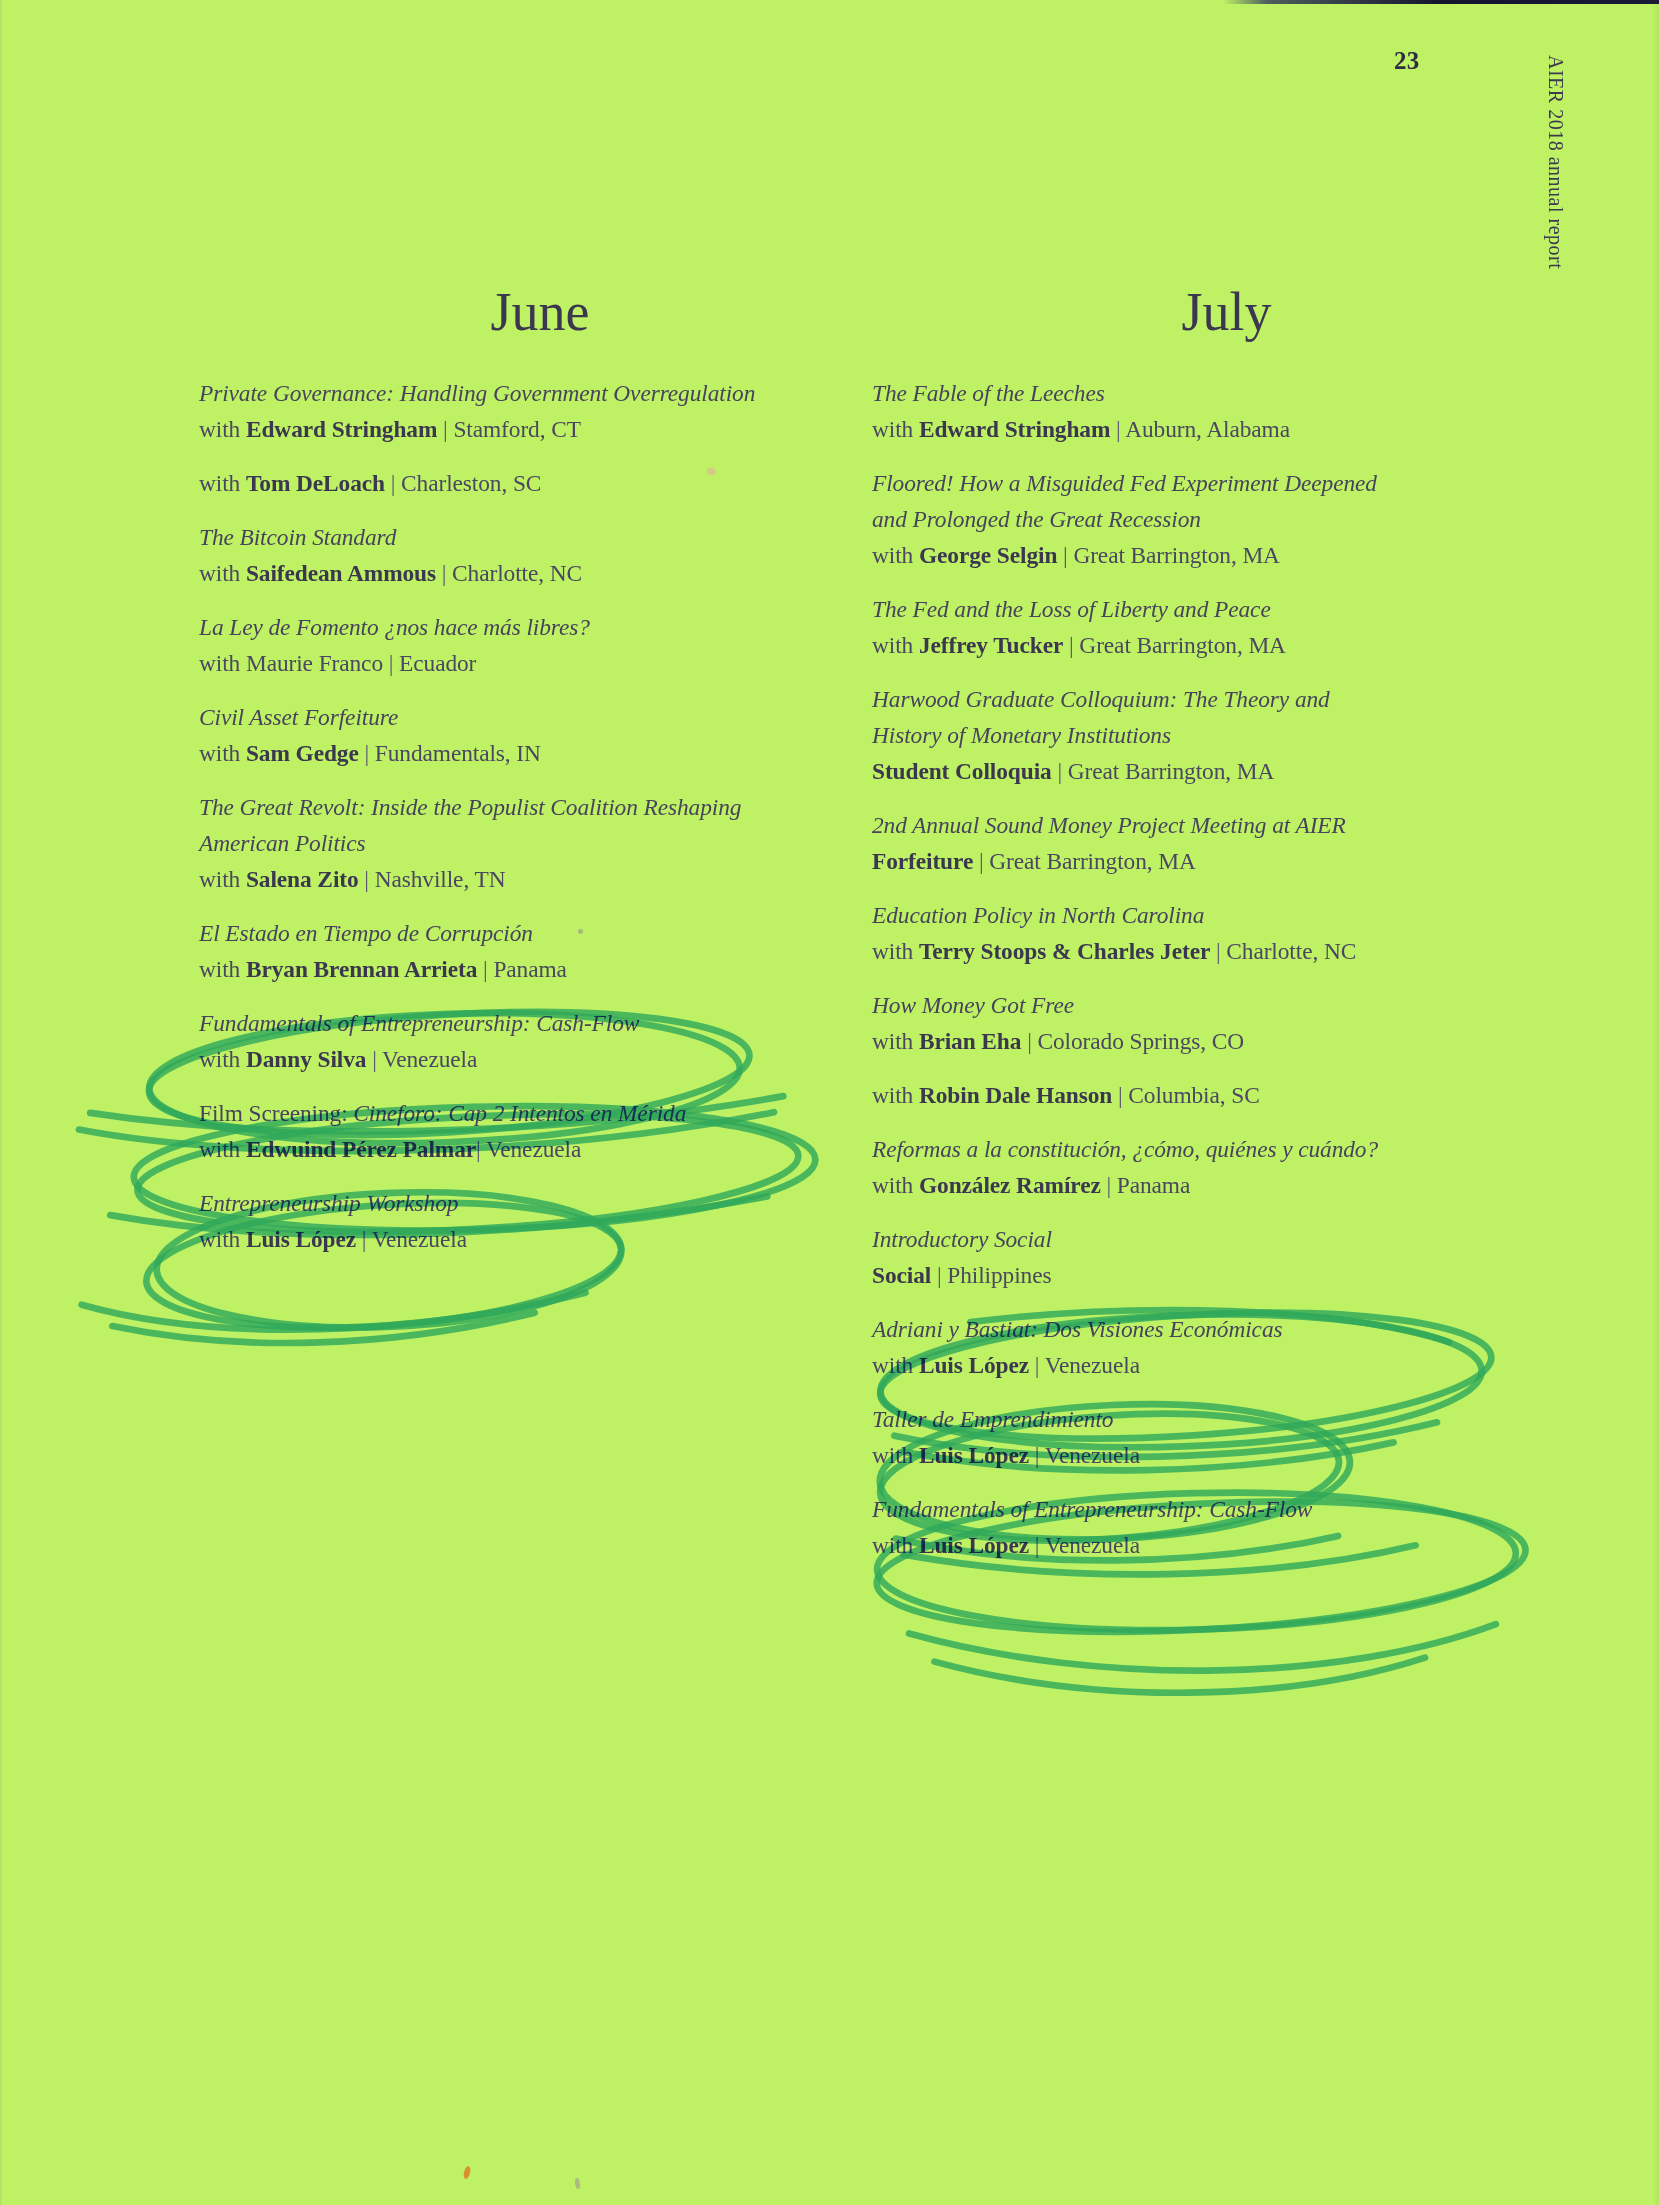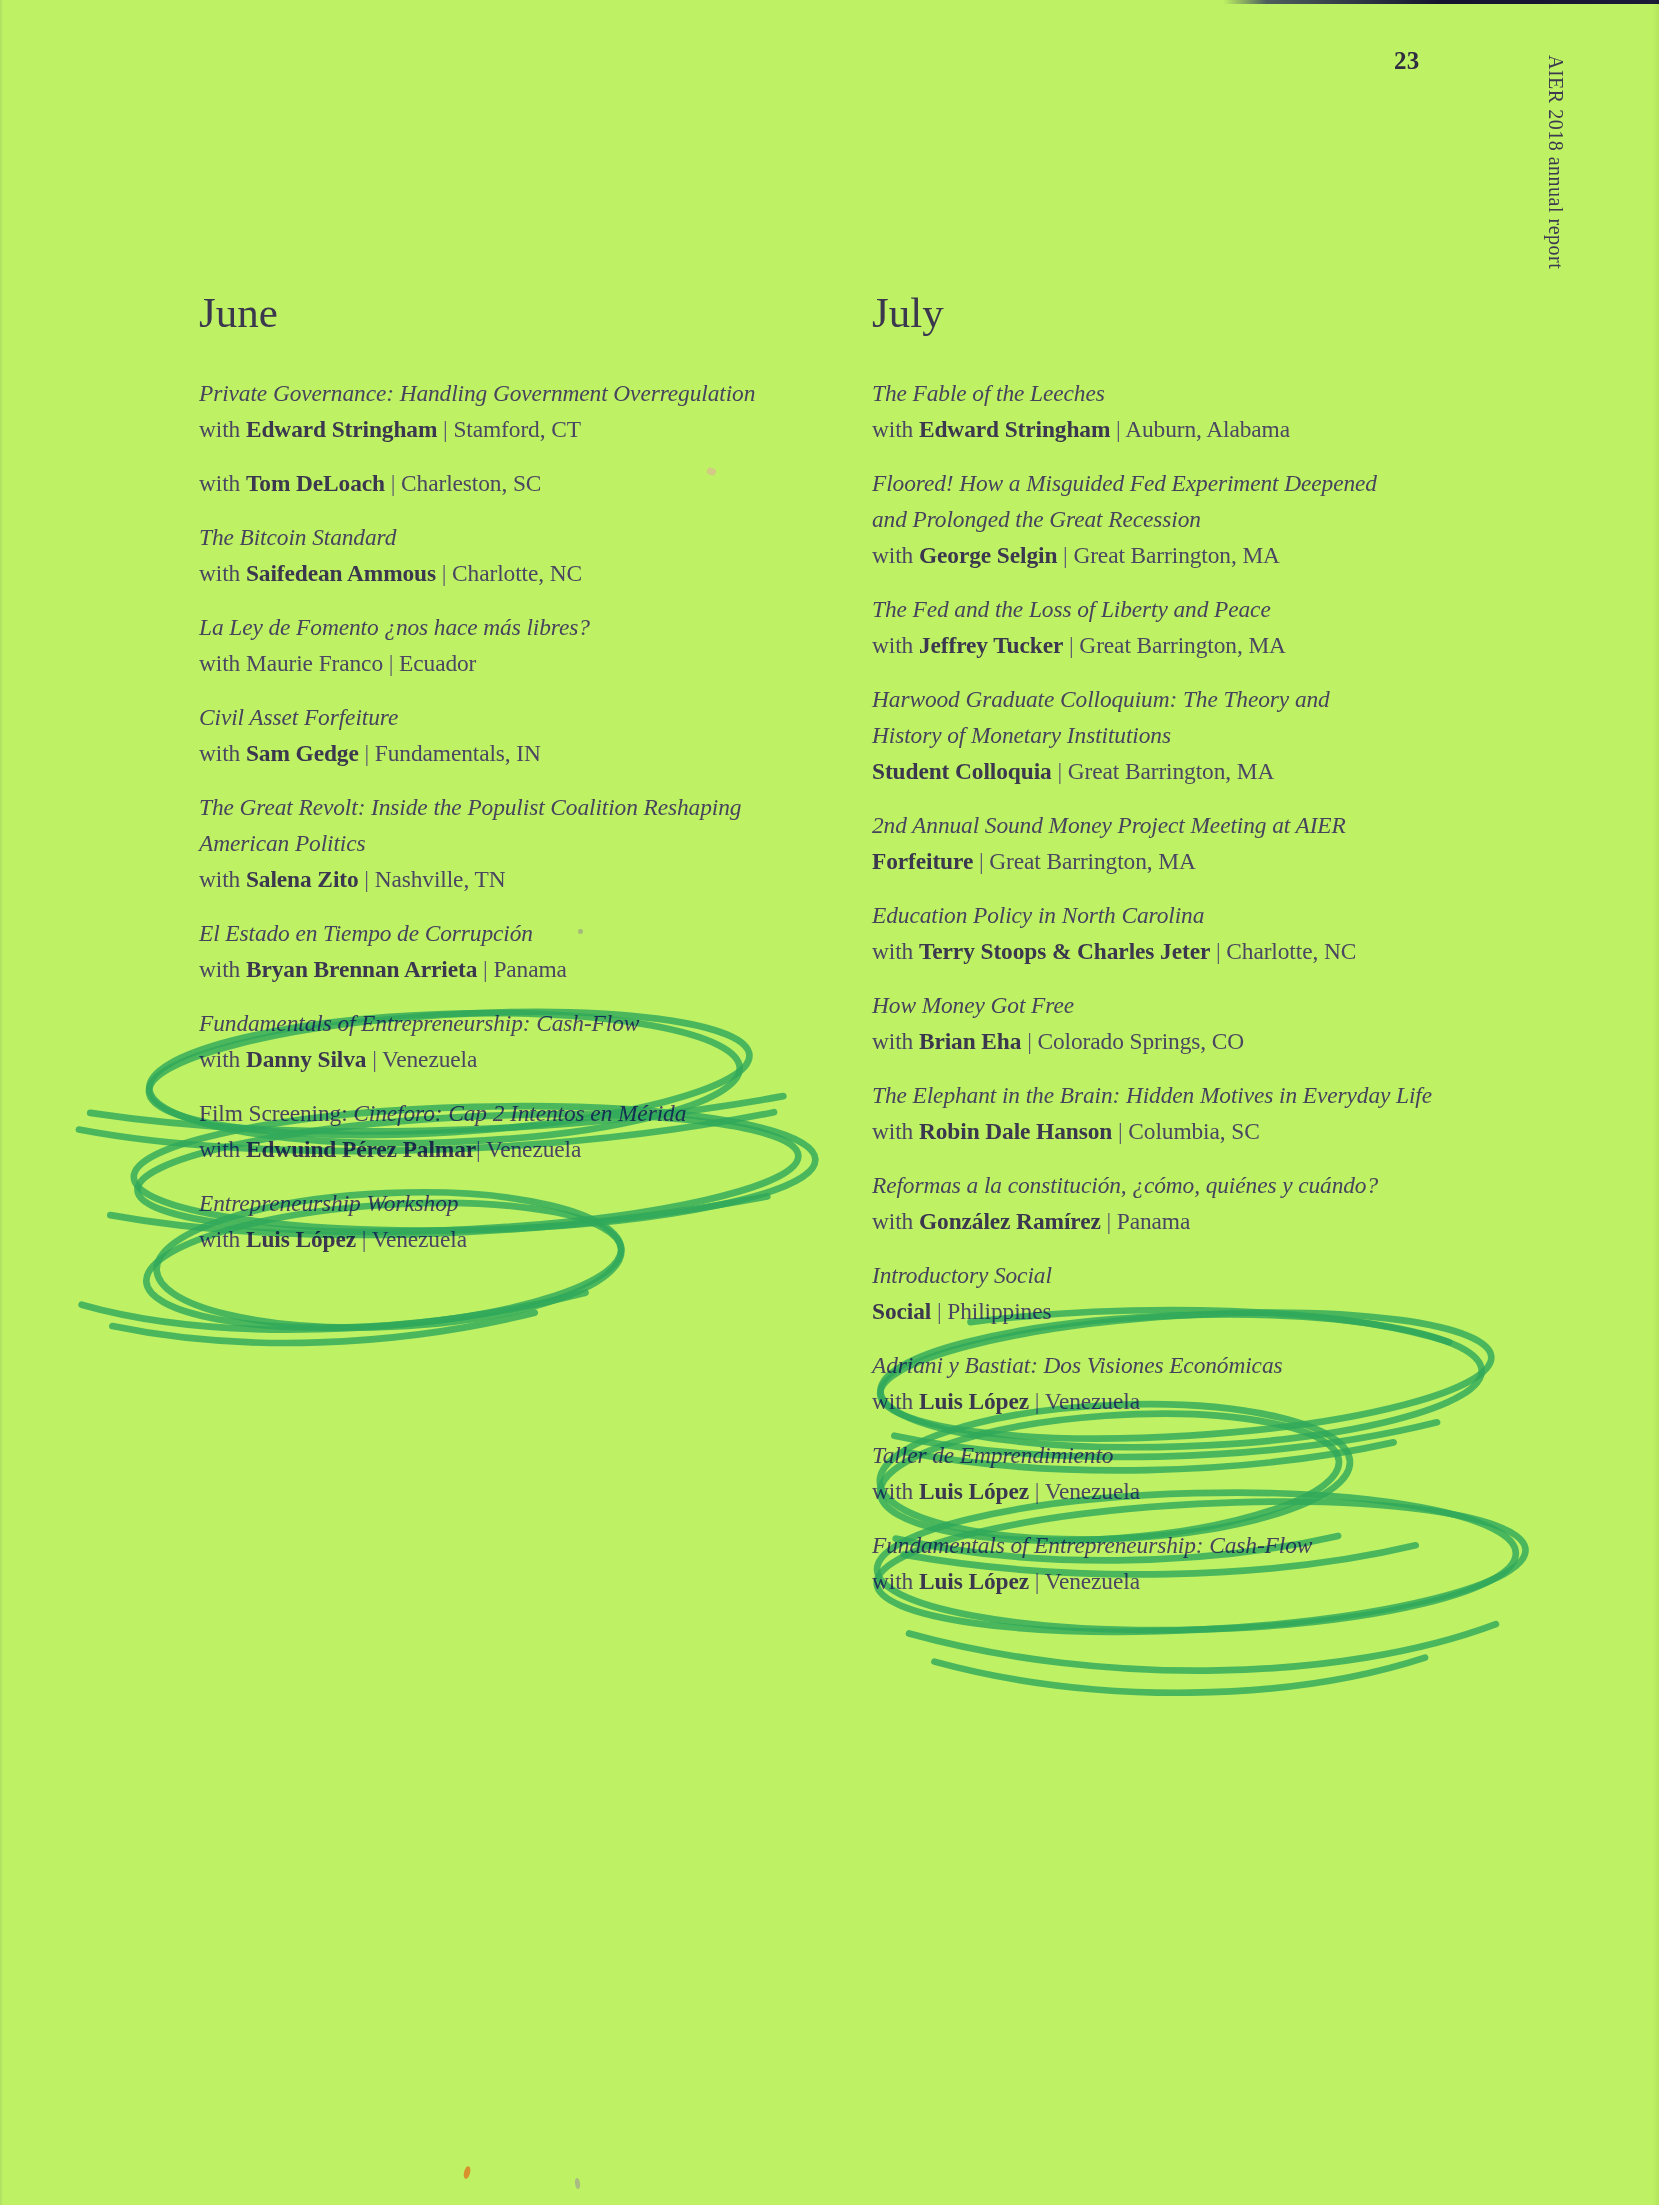--- a/index.html
+++ b/index.html
@@ -41,22 +41,22 @@
     font-size:20px;font-weight:400;color:#3d3950;letter-spacing:0.5px;
     white-space:nowrap;
   }
 
   
   .column{position:absolute;top:289px;}
   .column.col-0{left:199px;width:682px;}
   .column.col-1{left:872px;width:709px;}
   .month{
     margin:0 0 39px 0;
-    font-size:43px;font-weight:400;line-height:47px;
-    color:#3b374e;letter-spacing:0;
+    font-size:54px;font-weight:400;line-height:47px;
+    color:#3b374e;letter-spacing:0;text-align:center;
   }
   .event{margin:0 0 18px 0;}
   .title-line{
     font-style:italic;font-size:23.4px;line-height:36px;
     letter-spacing:-0.1px;color:#47435c;white-space:nowrap;
   }
   .title-line .upright{font-style:normal;}
   .byline{
     font-style:normal;font-size:23.4px;line-height:36px;
     letter-spacing:-0.1px;color:#4b4661;white-space:nowrap;
@@ -157,21 +157,20 @@
         </div>
         <div class="event">
           <div class="title-line"><span>Education Policy in North Carolina</span></div>
           <div class="byline"><span class="byline-prefix">with </span><span class="byline-name">Terry Stoops &amp; Charles Jeter</span><span class="byline-sep"> | </span><span class="byline-loc">Charlotte, NC</span></div>
         </div>
         <div class="event">
           <div class="title-line"><span>How Money Got Free</span></div>
           <div class="byline"><span class="byline-prefix">with </span><span class="byline-name">Brian Eha</span><span class="byline-sep"> | </span><span class="byline-loc">Colorado Springs, CO</span></div>
         </div>
         <div class="event">
-          <div class="title-line"><span>The Elephant in the Brain: Hidden Motives in Everyday Life</span></div>
           <div class="byline"><span class="byline-prefix">with </span><span class="byline-name">Robin Dale Hanson</span><span class="byline-sep"> | </span><span class="byline-loc">Columbia, SC</span></div>
         </div>
         <div class="event">
           <div class="title-line"><span>Reformas a la constitución, ¿cómo, quiénes y cuándo?</span></div>
           <div class="byline"><span class="byline-prefix">with </span><span class="byline-name">González Ramírez</span><span class="byline-sep"> | </span><span class="byline-loc">Panama</span></div>
         </div>
         <div class="event">
           <div class="title-line"><span>Introductory Social</span></div>
           <div class="byline"><span class="byline-name">Social</span><span class="byline-sep"> | </span><span class="byline-loc">Philippines</span></div>
         </div>

